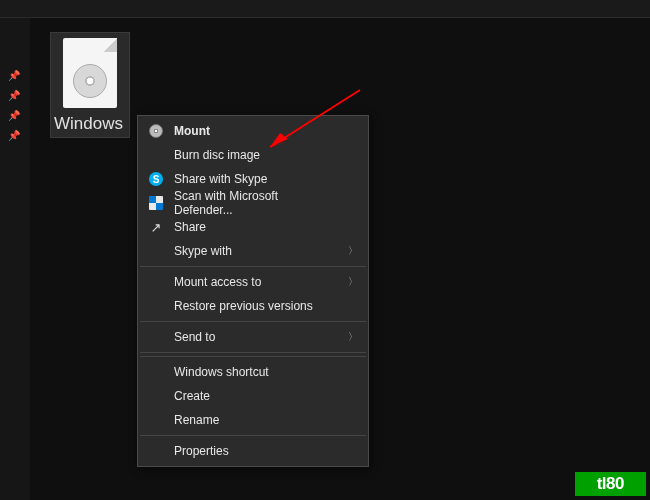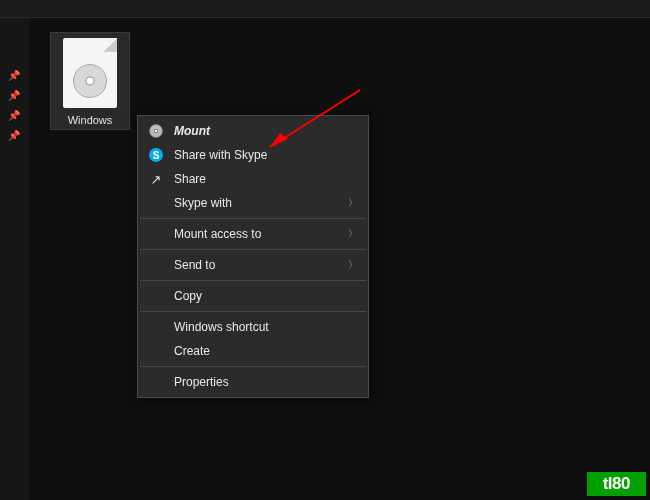--- a/index.html
+++ b/index.html
@@ -80,23 +80,22 @@
       left: 50%;
       transform: translateX(-50%);
       width: 34px;
       height: 34px;
       border-radius: 50%;
       background: radial-gradient(circle, #fff 0 15%, #bbb 15% 22%, #d8d8d8 22% 100%);
       border: 1px solid #aaa;
     }
     .file-label {
       color: #e0e0e0;
-      font-size: 11px;
+      font-size: 17px;
       margin-top: 6px;
-      text-align: center;
       white-space: nowrap;
       overflow: hidden;
       width: 100%;
     }
     .context-menu {
       position: absolute;
       left: 137px;
       top: 115px;
       width: 232px;
       background: #2b2b2b;
@@ -106,21 +105,21 @@
     }
     .menu-item {
       display: flex;
       align-items: center;
       height: 24px;
       padding: 0 30px 0 36px;
       position: relative;
       color: #e8e8e8;
       cursor: default;
     }
-    .menu-item.bold { font-weight: 600; font-style: italic; }
+    .menu-item.bold { font-weight: 600; }
     .menu-icon {
       position: absolute;
       left: 10px;
       width: 16px;
       height: 16px;
       display: flex;
       align-items: center;
       justify-content: center;
     }
     .menu-sep {
@@ -171,21 +170,21 @@
       pointer-events: none;
     }
     .watermark {
       position: absolute;
       right: 4px;
       bottom: 4px;
       background: #00a000;
       color: #fff;
       font-weight: 900;
       font-size: 17px;
-      padding: 2px 16px;
+      padding: 2px 22px;
       font-family: Arial, sans-serif;
       letter-spacing: -0.5px;
     }
   </style>
 </head>
 <body>
 
 <div class="topbar"></div>
 
 <div class="sidebar">
@@ -206,53 +205,70 @@
 </div>
 
 <div class="context-menu">
   <div class="menu-item bold">
     <span class="menu-icon">
         <span class="disc-small"></span>
       </span>
     <span>Mount</span>
   </div>
   <div class="menu-item">
+    <span>Burn disc image</span>
+  </div>
+  <div class="menu-item">
     <span class="menu-icon">
         <span class="skype-icon">S</span>
       </span>
     <span>Share with Skype</span>
   </div>
   <div class="menu-item">
+    <span class="menu-icon">
+        <span class="shield-icon">
+          <div></div>
+          <div></div>
+          <div></div>
+          <div></div>
+        </span>
+      </span>
+    <span>Scan with Microsoft Defender...</span>
+  </div>
+  <div class="menu-item">
     <span class="menu-icon share-glyph">↗</span>
     <span>Share</span>
   </div>
   <div class="menu-item">
     <span>Skype with</span>
     <span class="submenu-arrow">〉</span>
   </div>
   <div class="menu-sep"></div>
   <div class="menu-item">
     <span>Mount access to</span>
     <span class="submenu-arrow">〉</span>
   </div>
+  <div class="menu-item">
+    <span>Restore previous versions</span>
+  </div>
   <div class="menu-sep"></div>
   <div class="menu-item">
     <span>Send to</span>
     <span class="submenu-arrow">〉</span>
   </div>
   <div class="menu-sep"></div>
-  <div class="menu-item">
-    <span>Copy</span>
-  </div>
   <div class="menu-sep"></div>
   <div class="menu-item">
     <span>Windows shortcut</span>
   </div>
   <div class="menu-item">
     <span>Create</span>
+  </div>
+  <div class="menu-item">
+    <span>Rename</span>
   </div>
   <div class="menu-sep"></div>
   <div class="menu-item">
     <span>Properties</span>
   </div>
 </div>
 
 <svg class="arrow-annotation" style="left:250px; top:85px;" width="120" height="80">
   <line x1="110" y1="5" x2="20" y2="62" stroke="#ff0000" stroke-width="2"></line>
   <polygon points="20,62 34,48 26,60 40,56" fill="#ff0000"></polygon>

